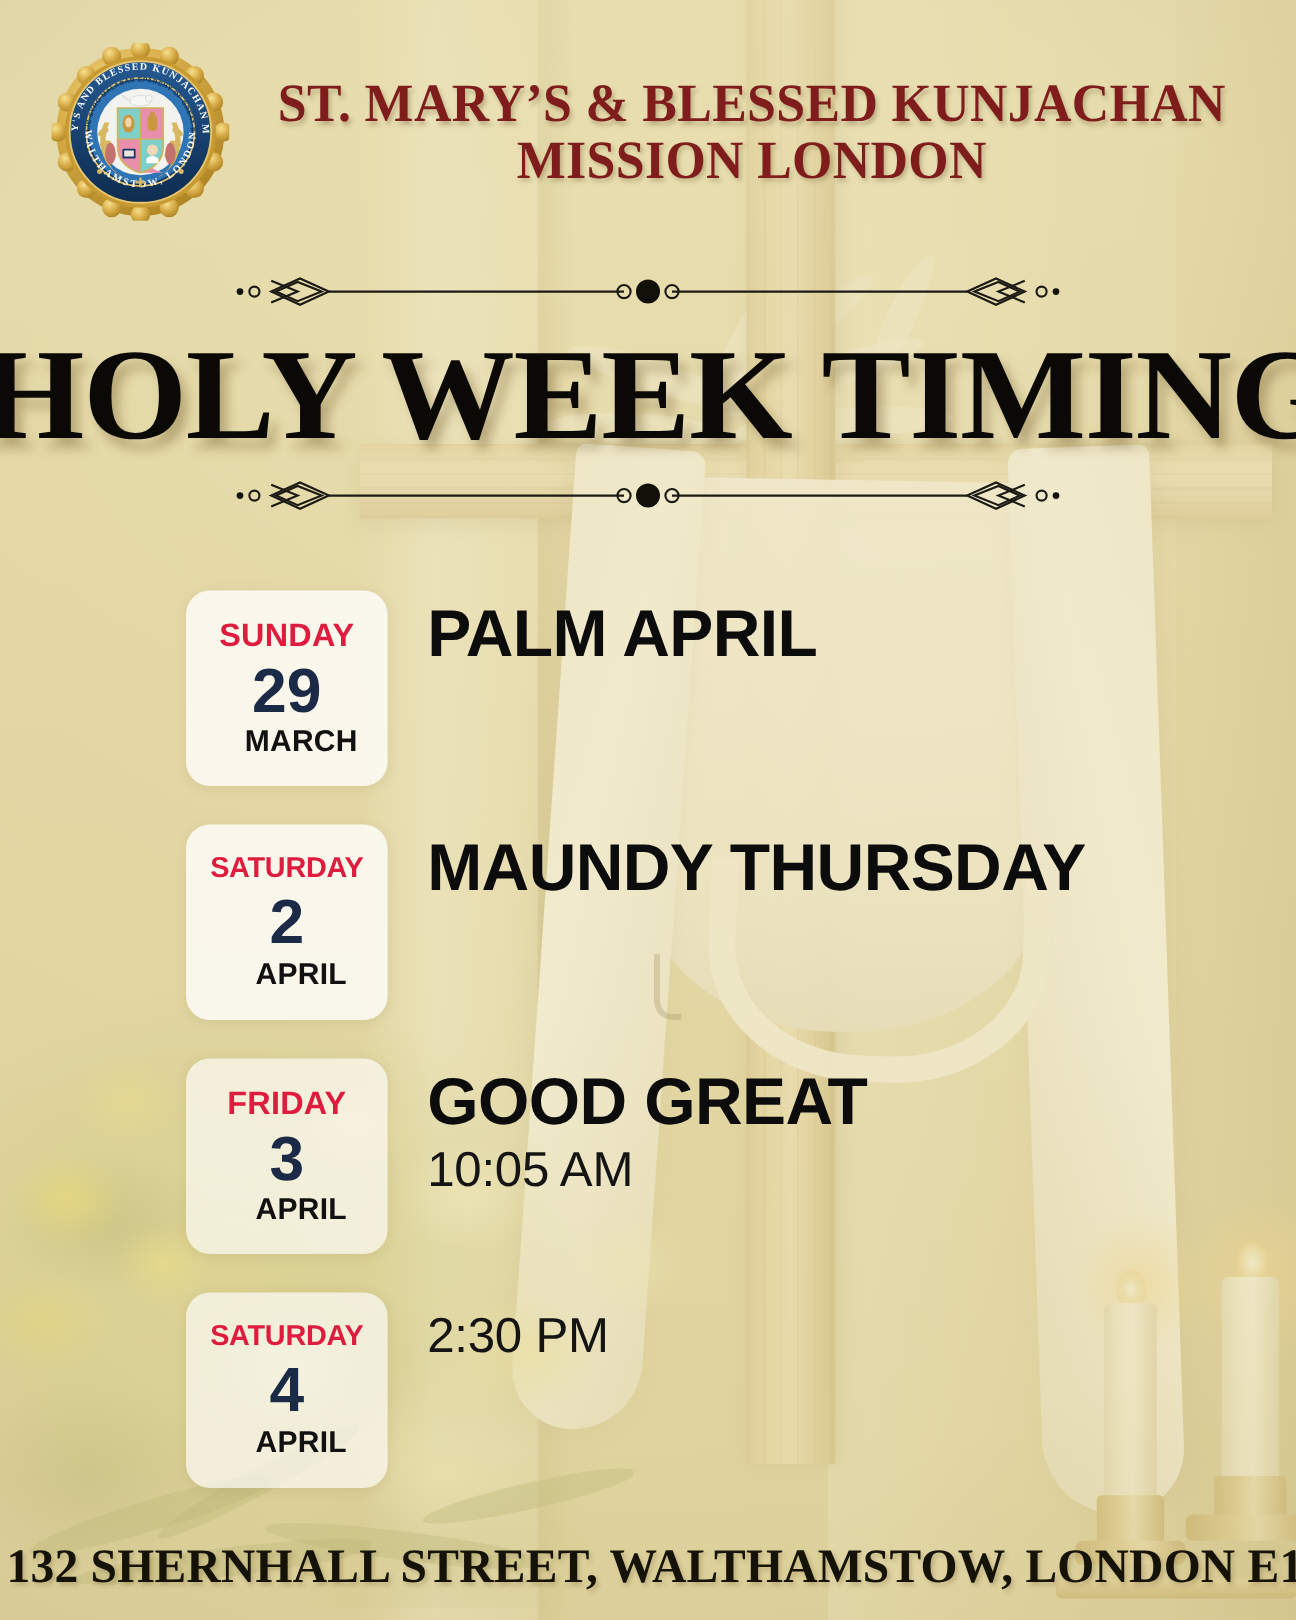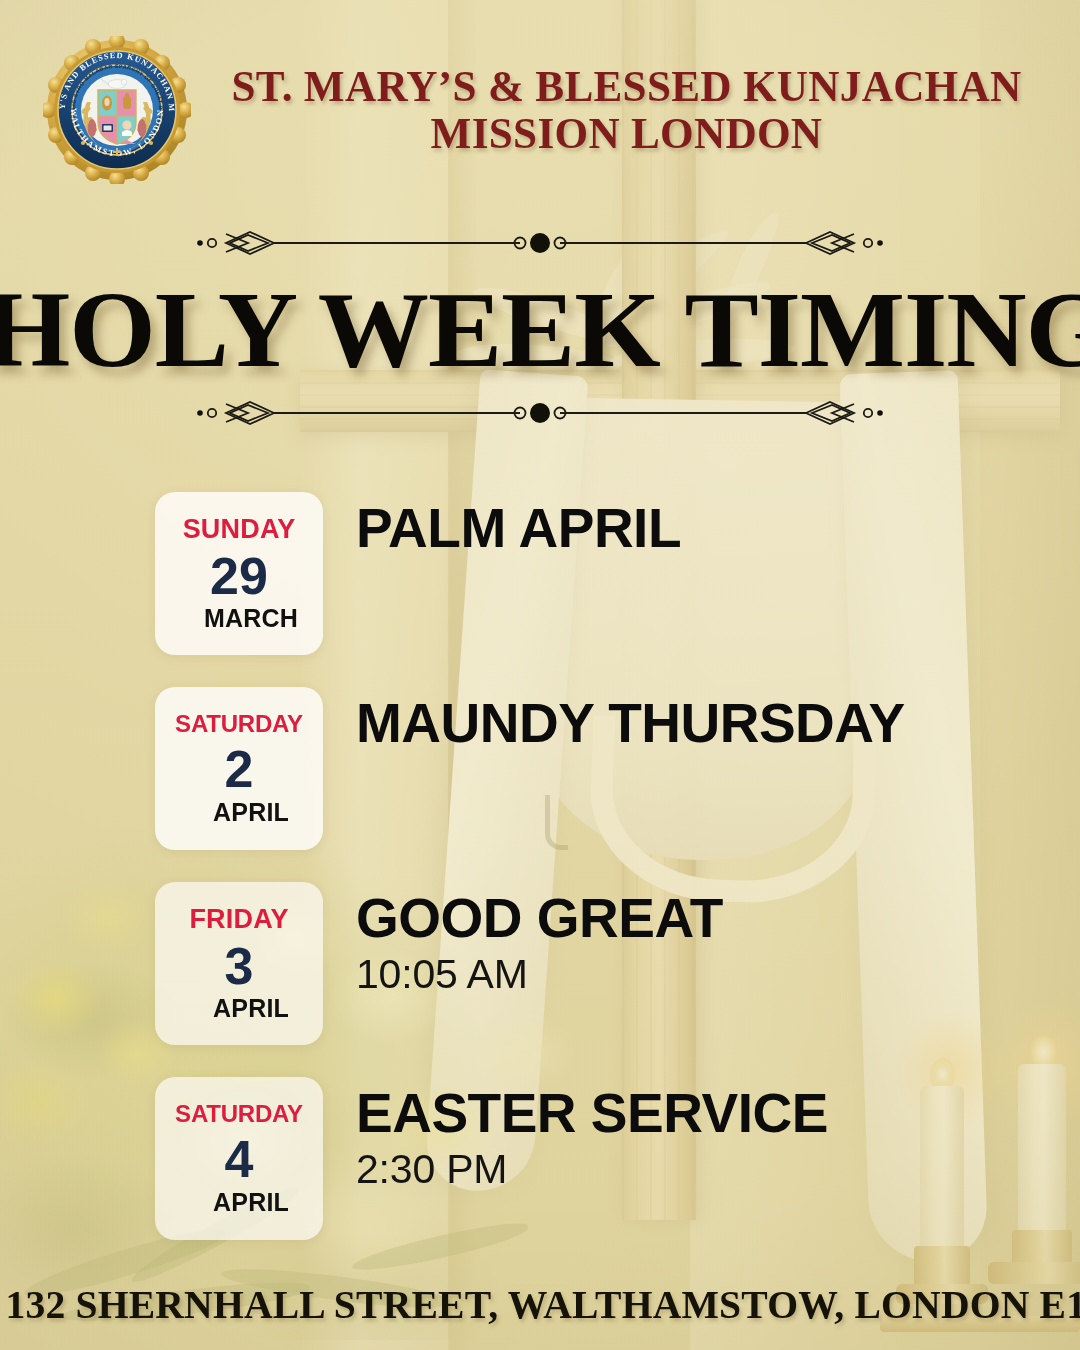--- a/index.html
+++ b/index.html
@@ -487,21 +487,20 @@
         </div>
       </div>
 
       <div class="row translucent">
         <div class="datecard">
           <div class="dc-day long">SATURDAY</div>
           <div class="dc-num">4</div>
           <div class="dc-mon">APRIL</div>
         </div>
         <div class="event">
-          <div class="ev-name">EASTER SERVICE</div>
           <div class="ev-time">2:30 PM</div>
         </div>
       </div>
 
     </div>
 
     <div class="address">132 SHERNHALL STREET, WALTHAMSTOW, LONDON E17 9HU</div>
 
   </div>
 </div>

